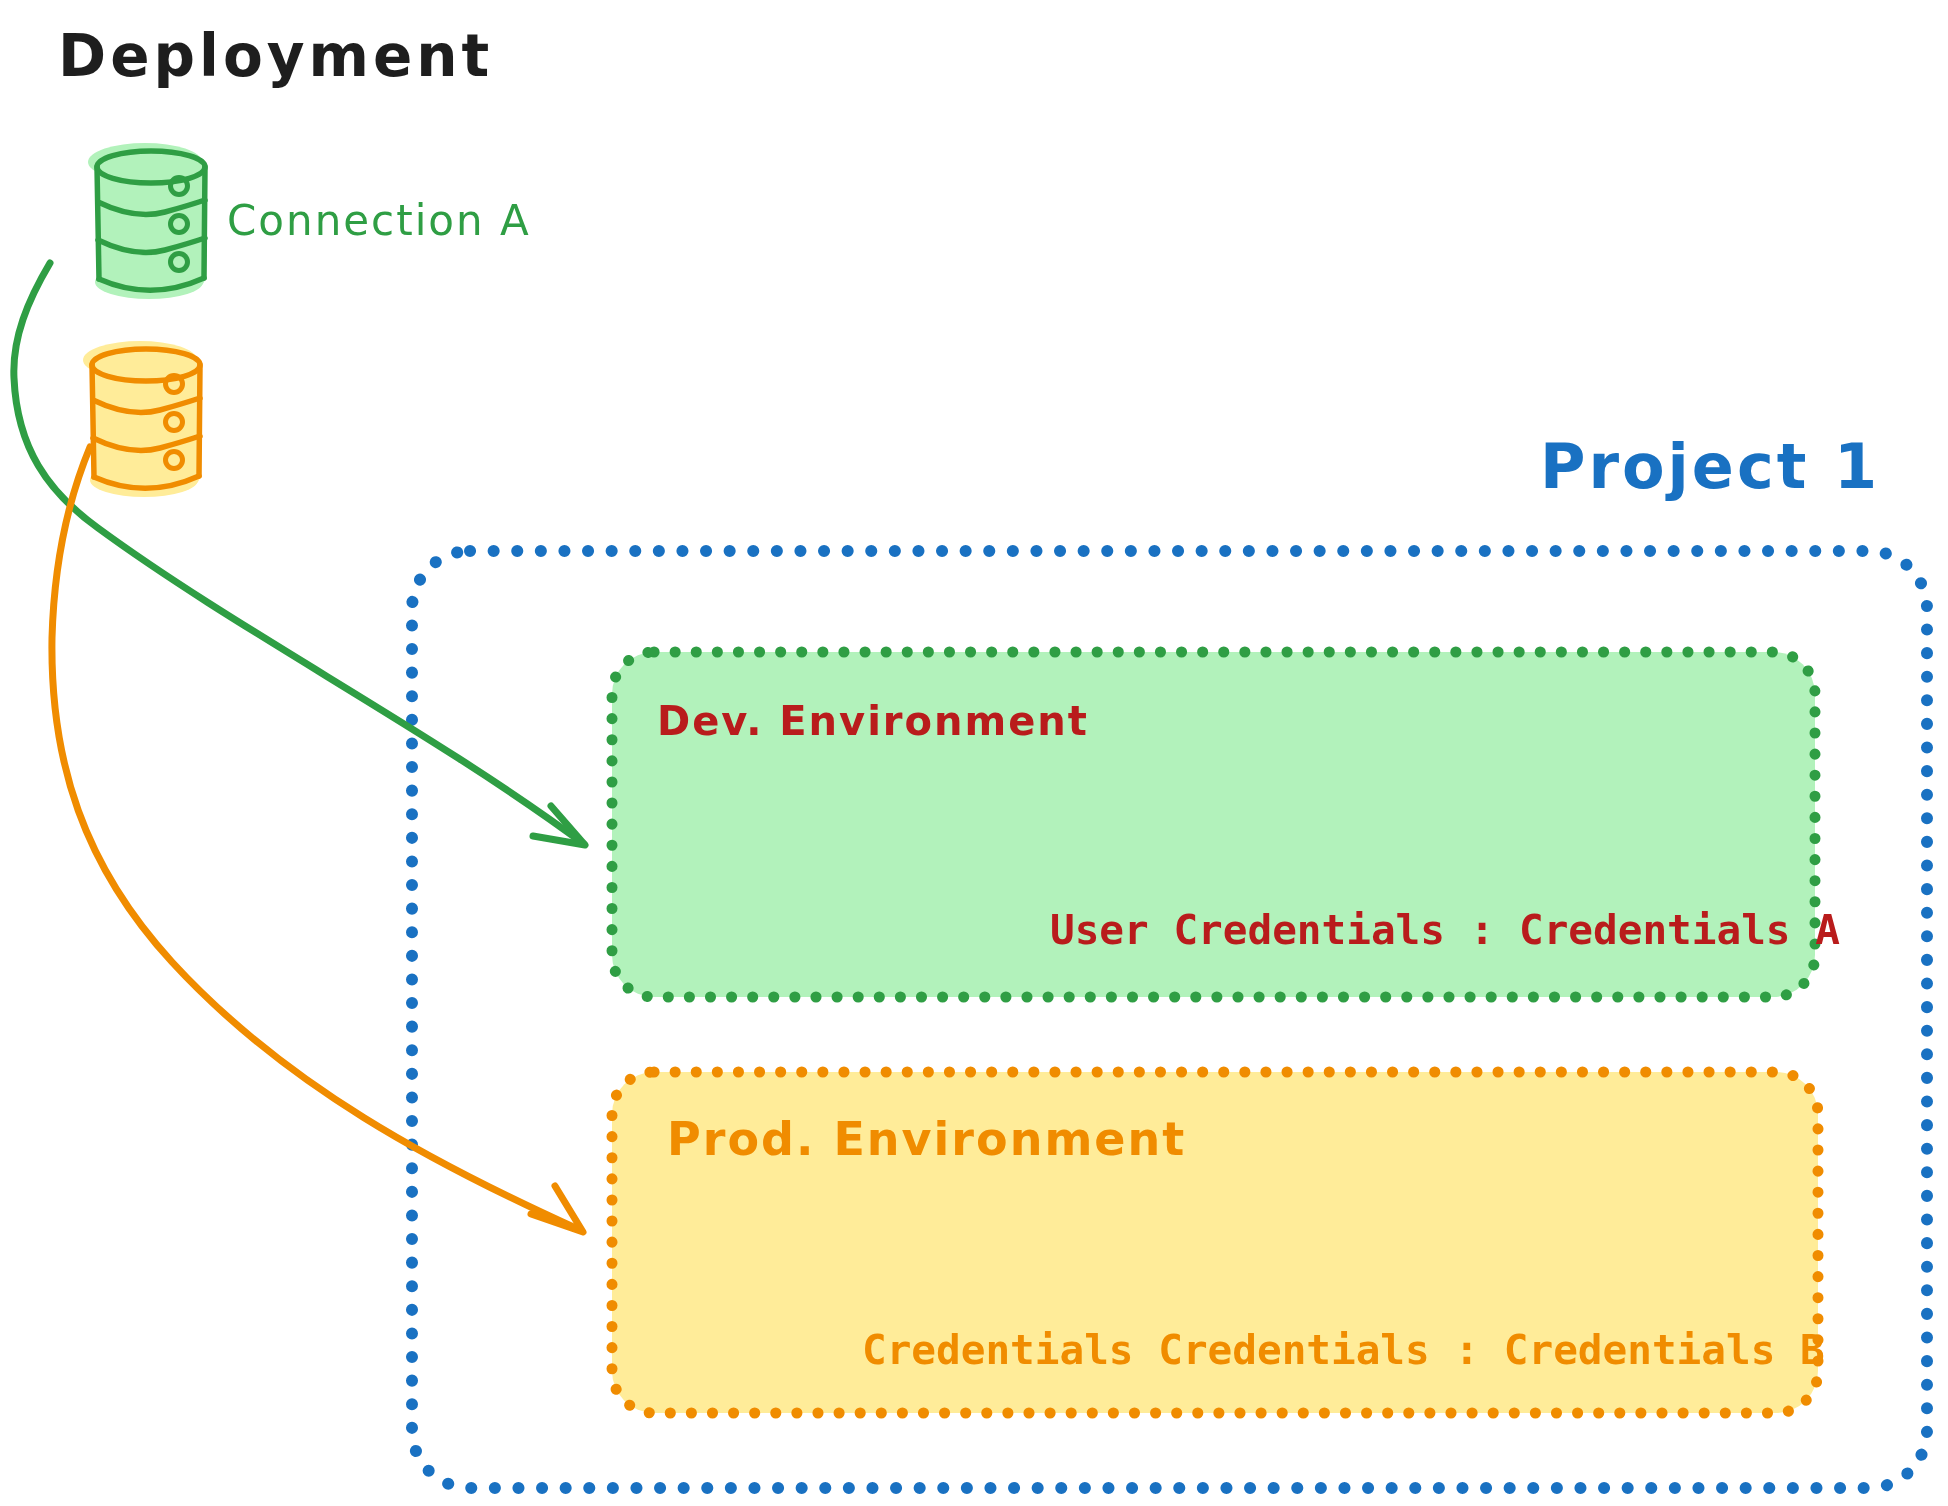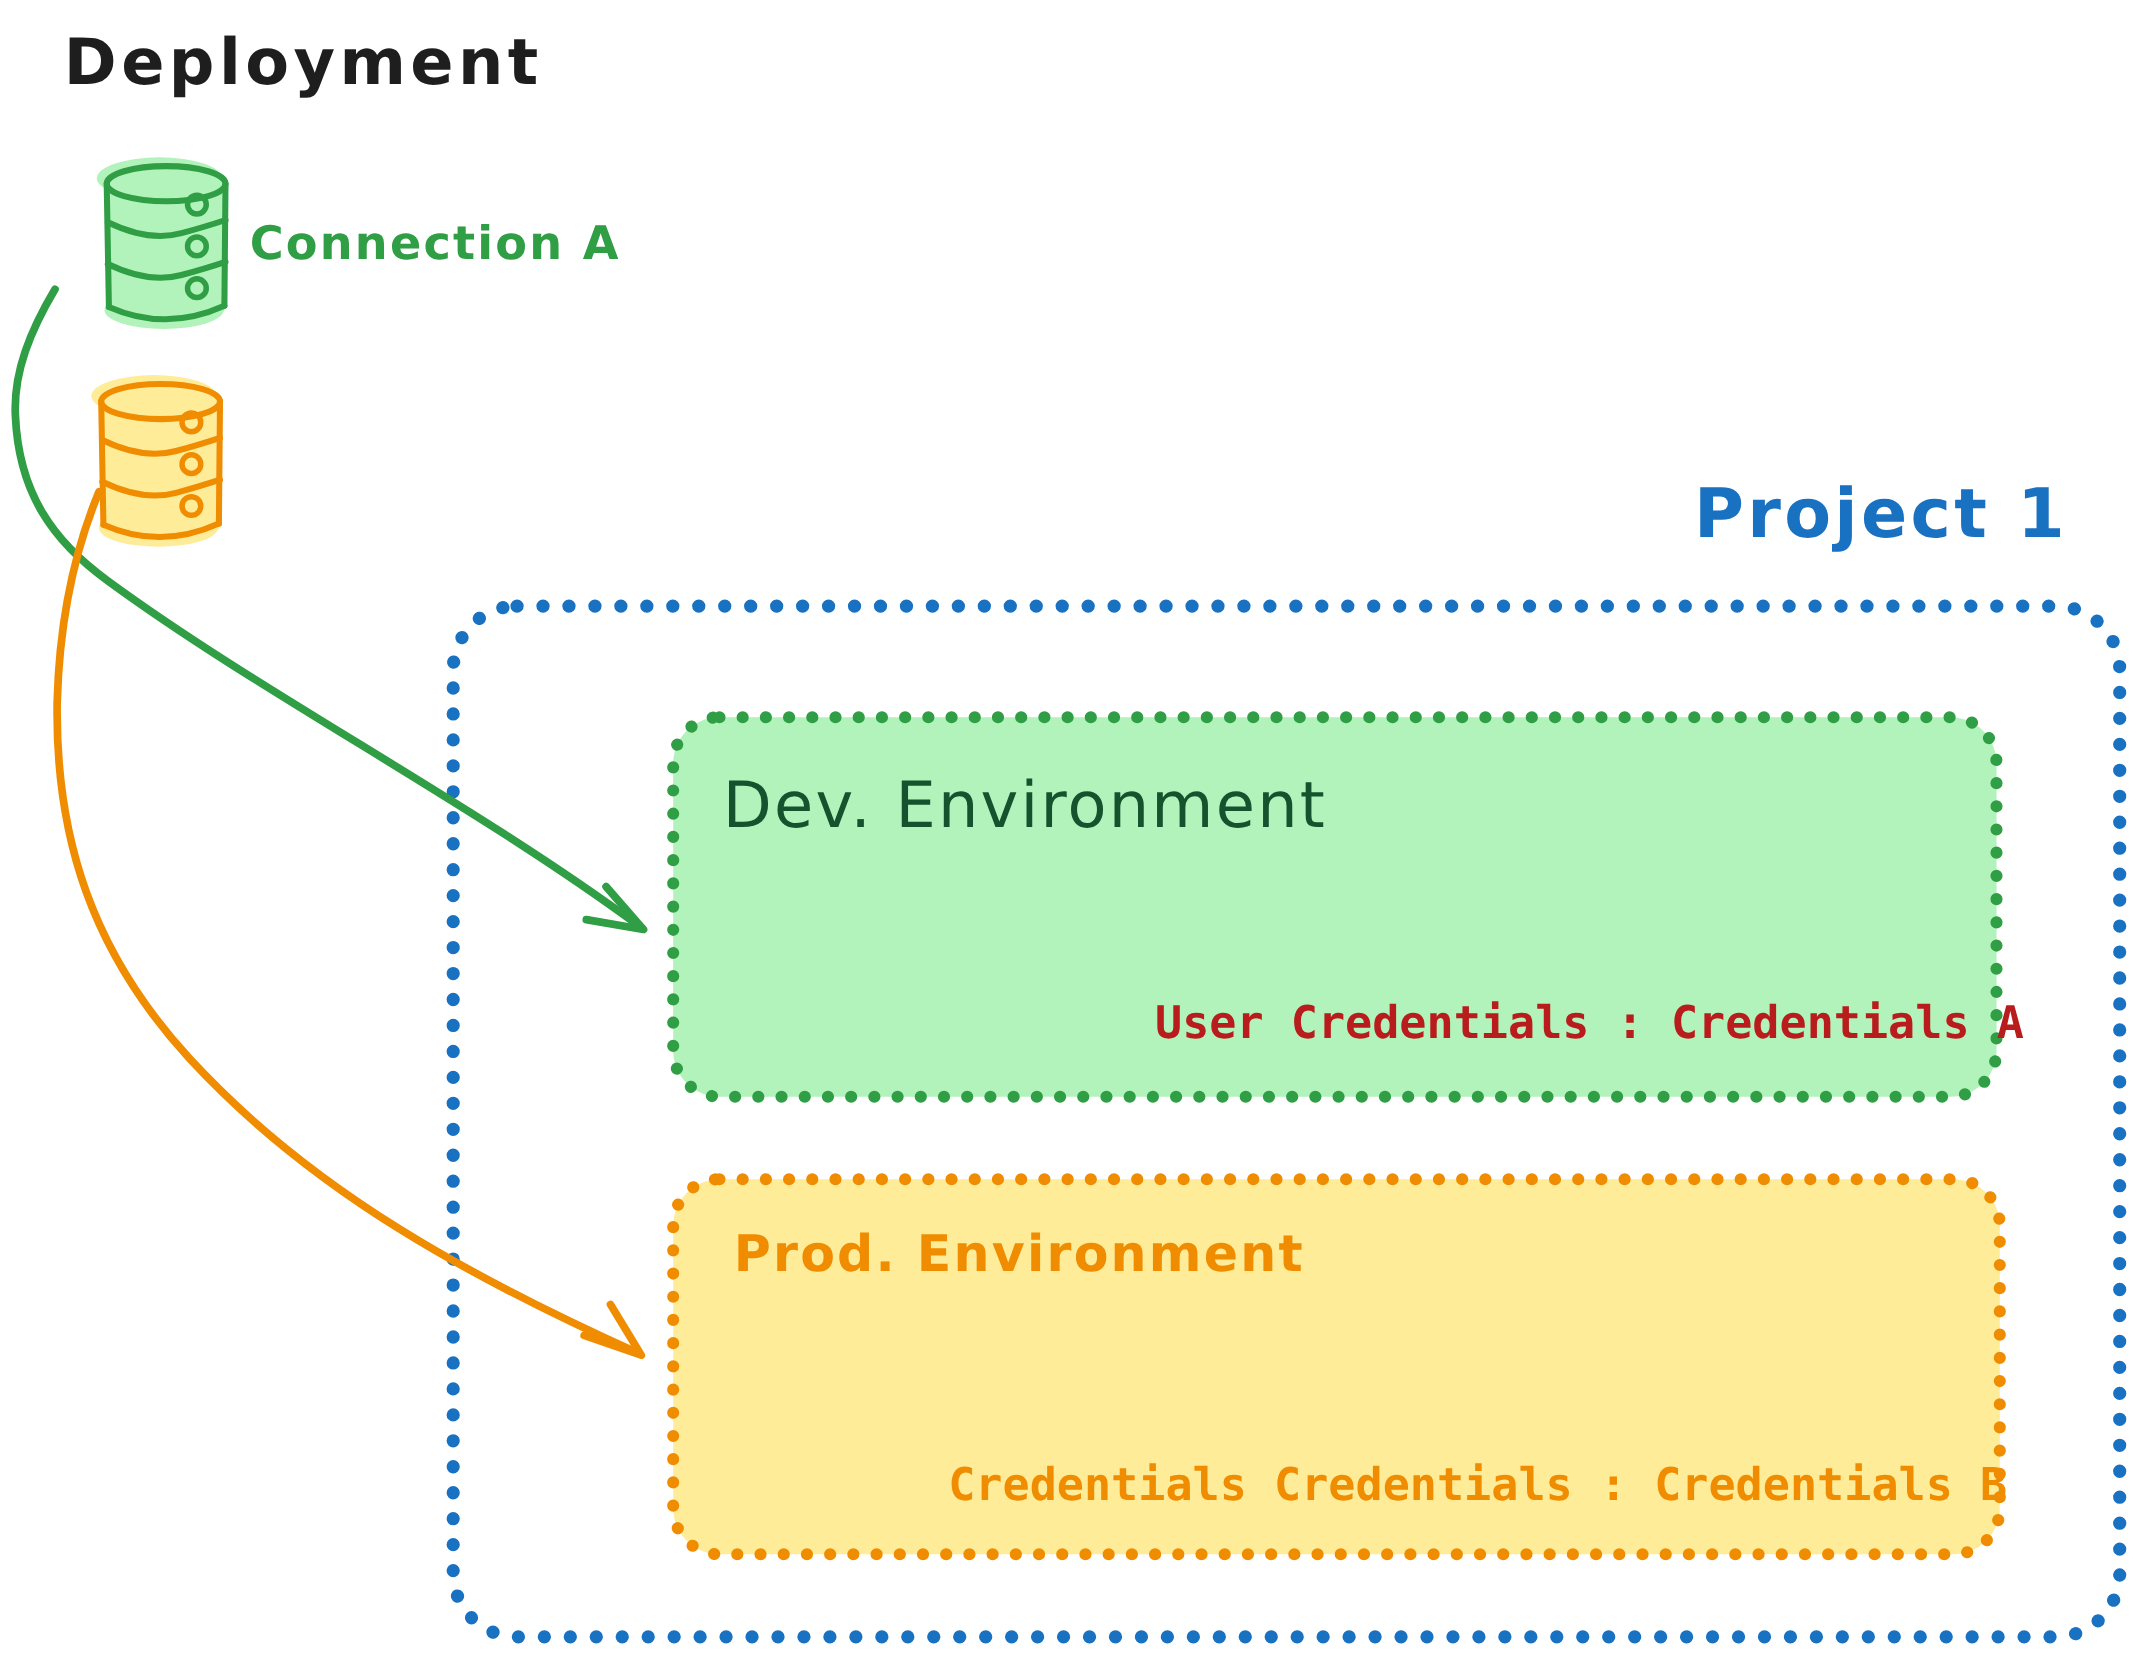--- a/index.html
+++ b/index.html
@@ -13,37 +13,37 @@
   }
   .diagram-svg { position: absolute; left: 0; top: 0; }
   .label { position: absolute; white-space: nowrap; }
   .title-main {
     left: 58px; top: 22px;
     font-size: 58px; font-weight: 700; letter-spacing: 4px;
     color: #1e1e1e;
   }
   .conn-a-label {
     left: 227px; top: 196px;
-    font-size: 42px; font-weight: 700; letter-spacing: 2px;
+    font-size: 42px; font-weight: 400; letter-spacing: 2px;
     color: #2f9e44;
   }
   .conn-b-label {
     left: 225px; top: 398px;
     font-size: 42px; font-weight: 600; letter-spacing: 2px;
     color: #f08c00;
   }
   .project-title {
     left: 1540px; top: 430px;
     font-size: 62px; font-weight: 700; letter-spacing: 3px;
     color: #1971c2;
   }
   .dev-title {
     left: 657px; top: 698px;
-    font-size: 58px; font-weight: 400; letter-spacing: 2px;
-    color: #14532d;
+    font-size: 40px; font-weight: 700; letter-spacing: 2px;
+    color: #b91c1c;
   }
   .prod-title {
     left: 667px; top: 1112px;
     font-size: 46px; font-weight: 600; letter-spacing: 2px;
     color: #f08c00;
   }
   .mono-line {
     font-family: "DejaVu Sans Mono", monospace;
     font-size: 41px; font-weight: 600;
   }

